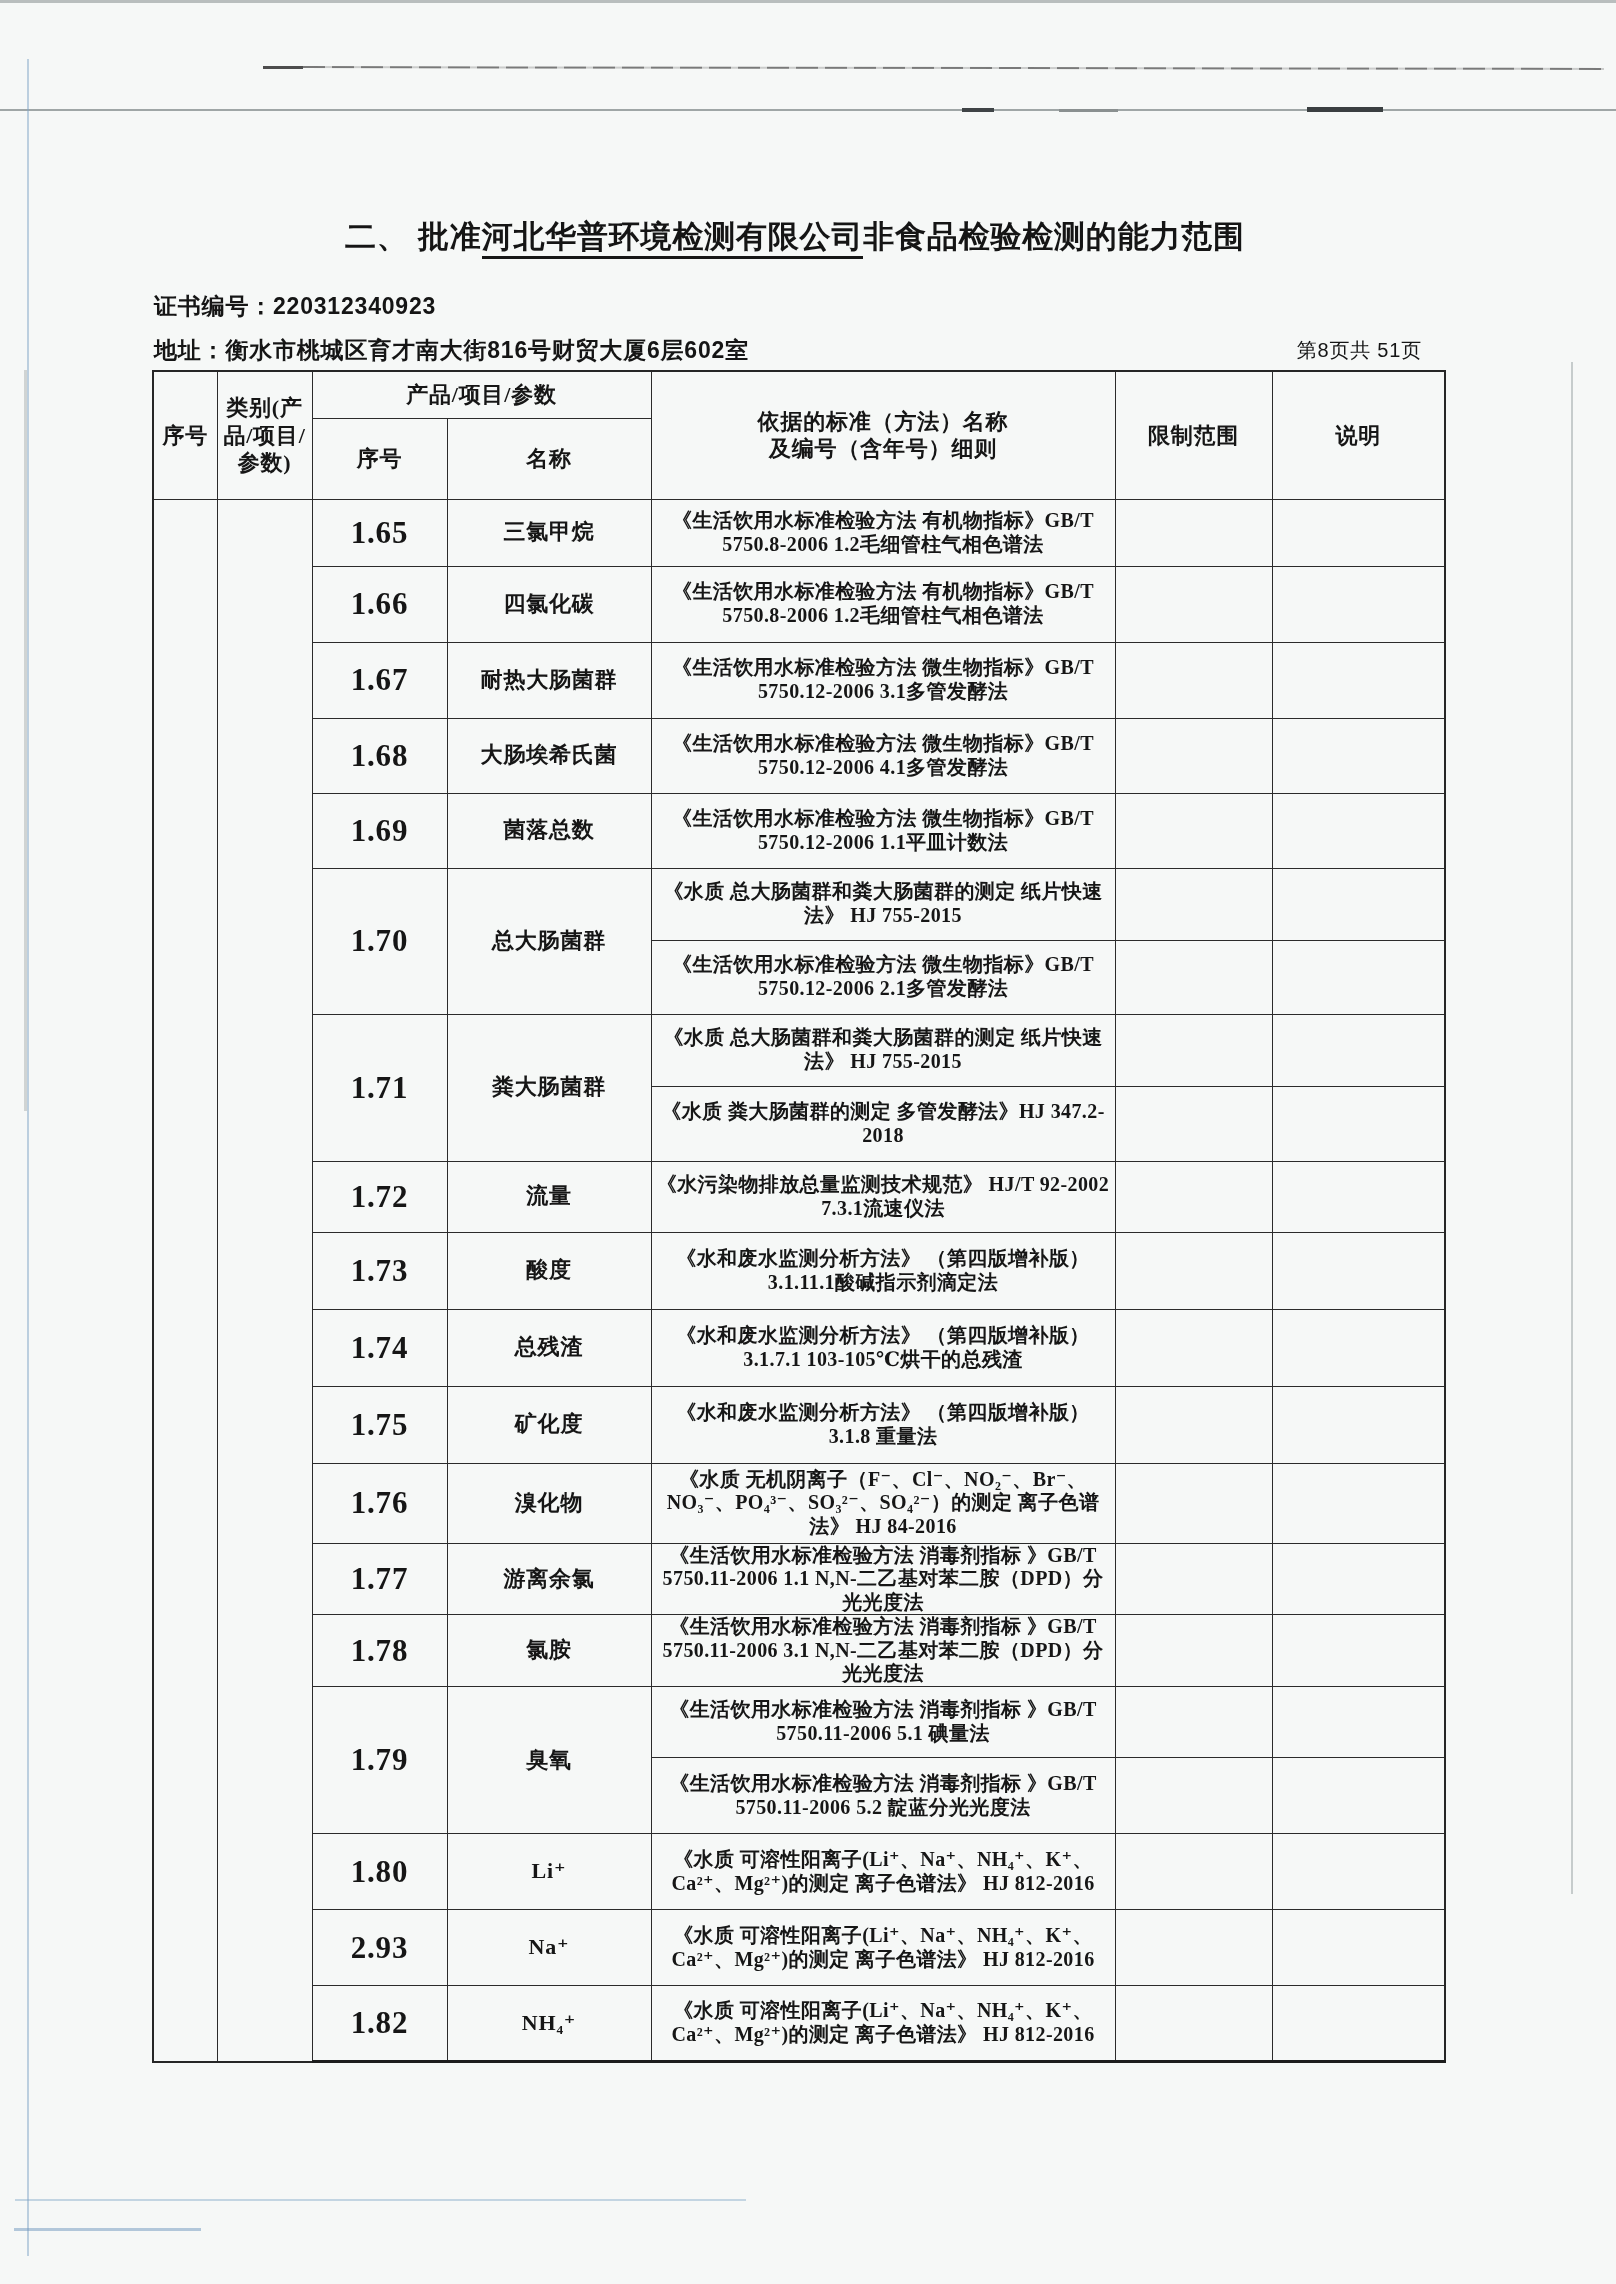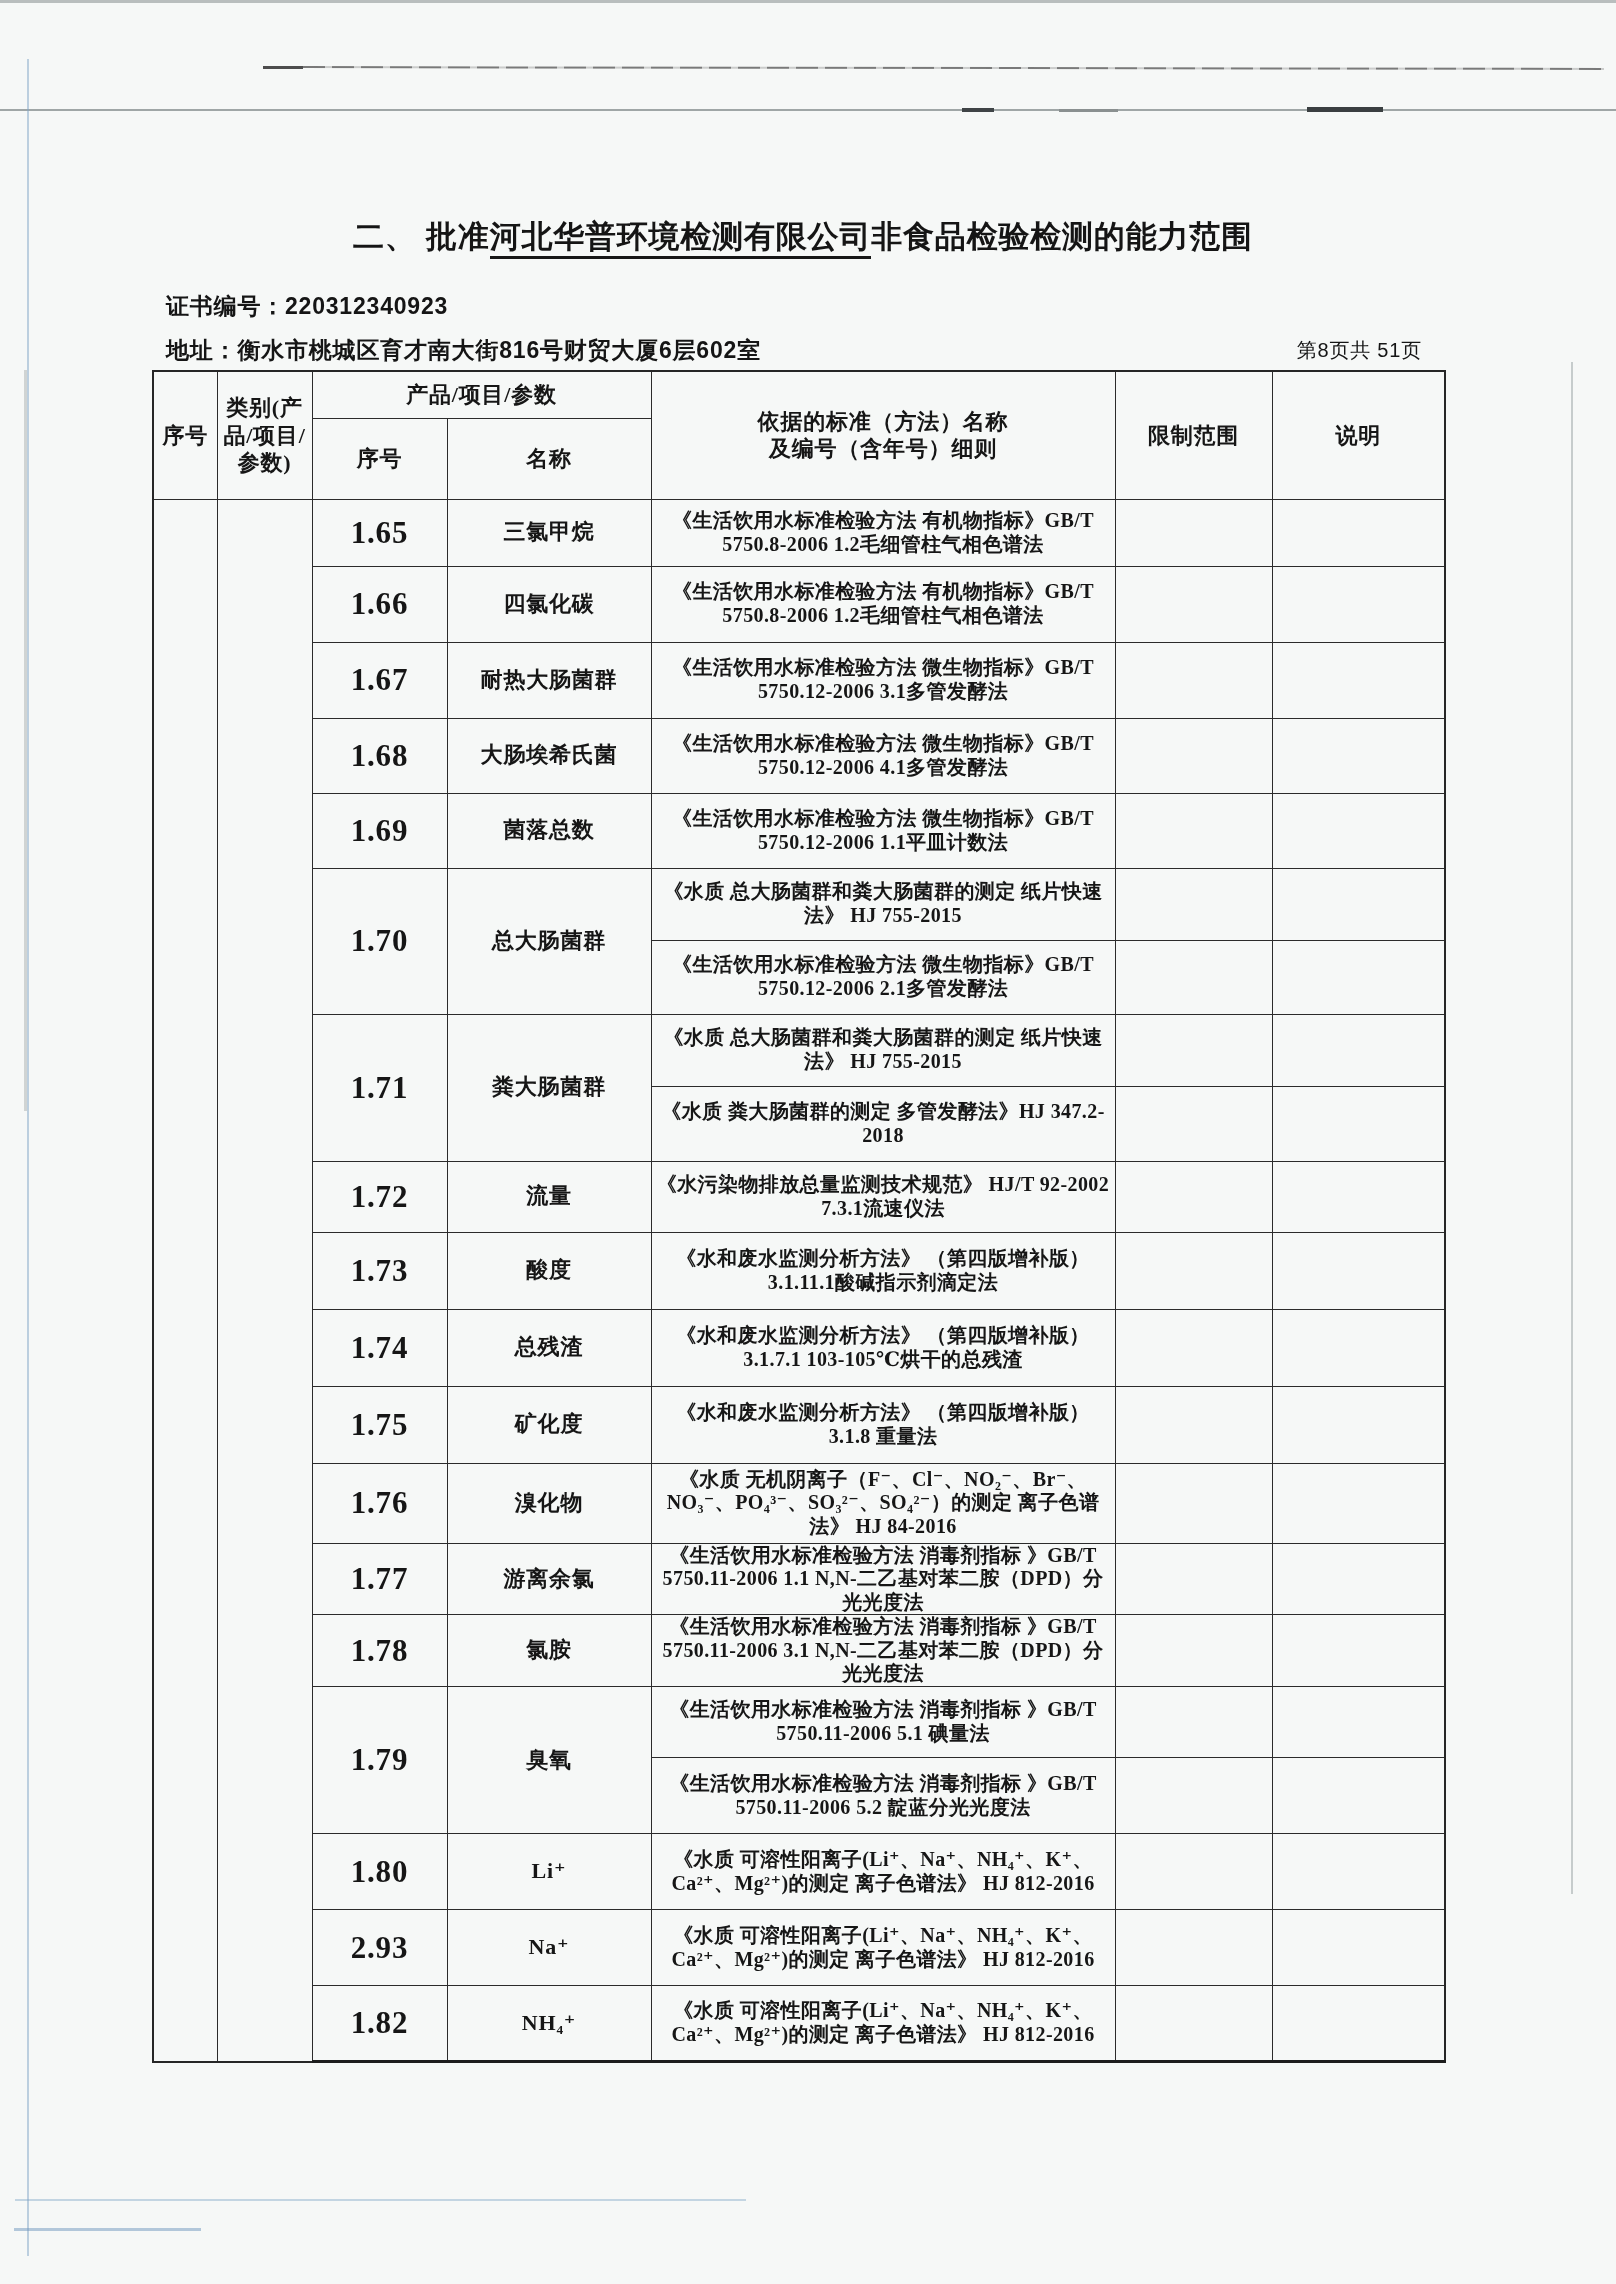--- a/index.html
+++ b/index.html
@@ -7,25 +7,25 @@
     width:1616px;height:2284px;position:relative;
     background:#f6f8f7;
     font-family:"Liberation Serif","DejaVu Serif",serif;
     color:#151515;overflow:hidden;
   }
   .abs{position:absolute;}
   
   .doc-title{
     left:345px;top:216px;width:926px;
     font-family:"Liberation Sans","DejaVu Sans",sans-serif;
-    font-size:31px;font-weight:bold;letter-spacing:0.8px;white-space:nowrap;margin-left:8px;
+    font-size:31px;font-weight:bold;letter-spacing:0.8px;white-space:nowrap;
   }
   .doc-title .company{border-bottom:3.4px solid #171717;padding-bottom:1.7px;}
   .meta-line{
-    left:166px;font-size:23px;font-weight:bold;letter-spacing:0.8px;white-space:nowrap;
+    left:154px;font-size:23px;font-weight:bold;letter-spacing:0.8px;white-space:nowrap;
     font-family:"Liberation Sans","DejaVu Sans",sans-serif;
   }
   .cert{top:291px;}
   .addr{top:335px;}
   .page-num{
     left:1212px;top:337px;width:210px;text-align:right;
     font-size:20px;font-weight:normal;letter-spacing:0.8px;
     font-family:"Liberation Sans","DejaVu Sans",sans-serif;
   }
   

